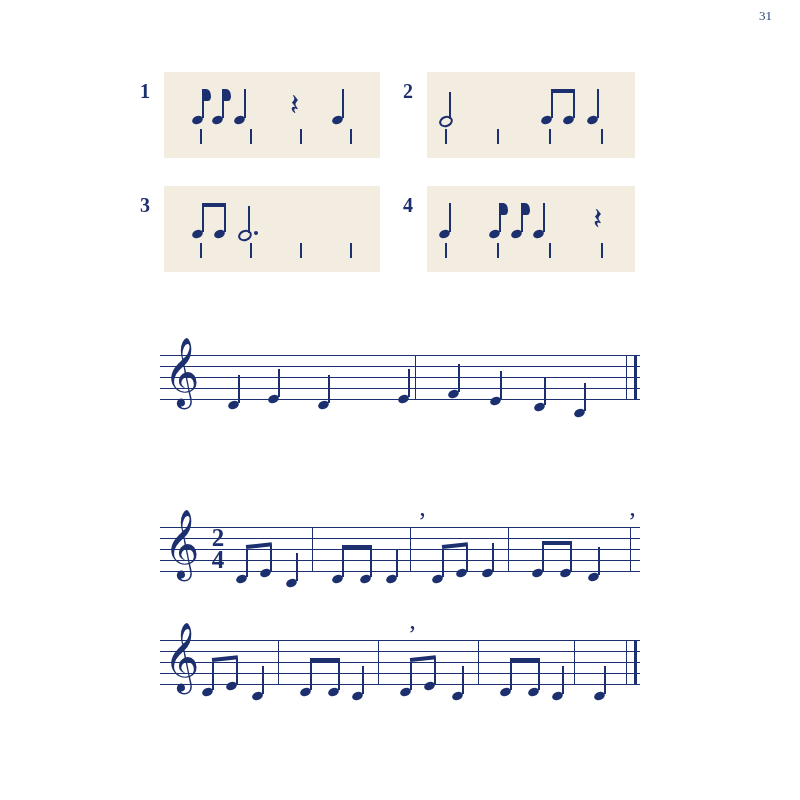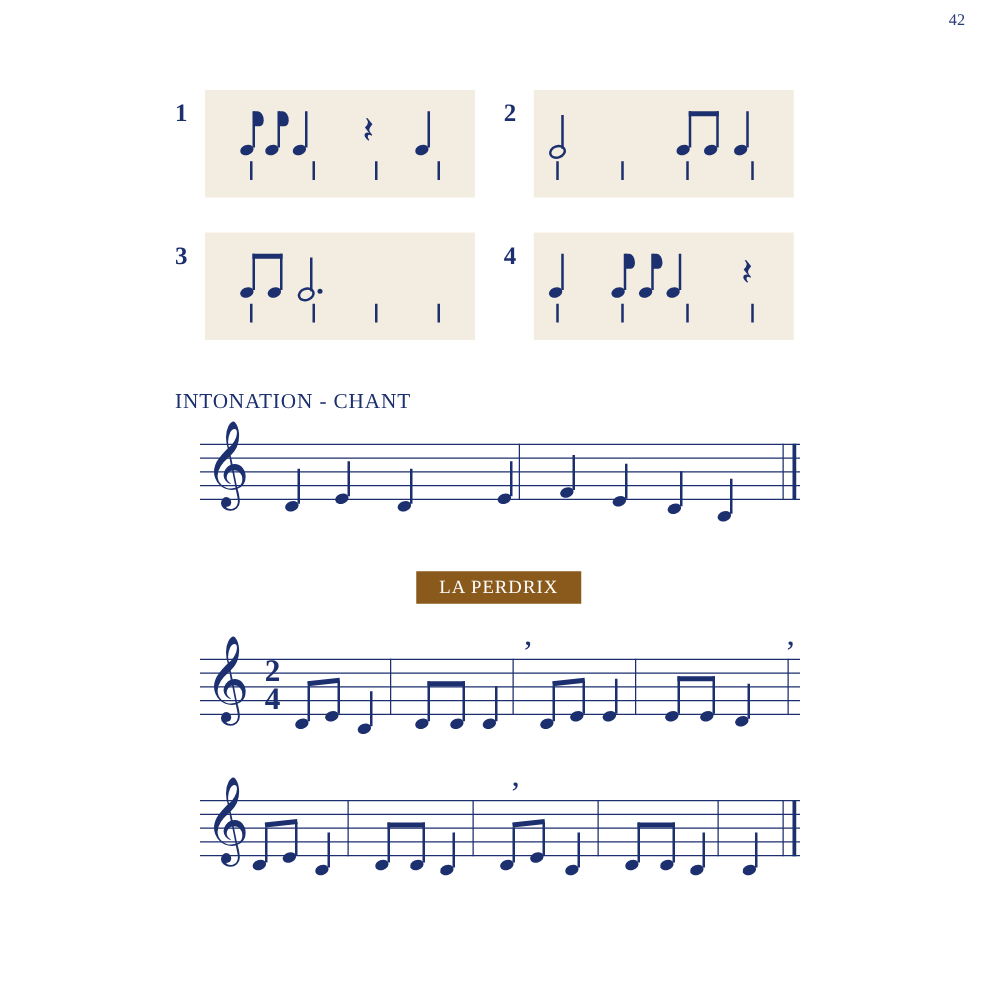--- a/index.html
+++ b/index.html
@@ -172,21 +172,21 @@
     font-family: "Liberation Serif", serif;
     font-size: 15px;
     letter-spacing: 0.8px;
   }
 </style>
 </head>
 <body>
 
 <div class="page">
 
-  <div class="page-number">42</div>
+  <div class="page-number">31</div>
 
 
   <div class="rhythm-item" style="left:140px; top:72px;">
     <div class="rhythm-num">1</div>
     <div class="rhythm-box">
       <div class="tick" style="left:36px;"></div>
       <div class="tick" style="left:86px;"></div>
       <div class="tick" style="left:136px;"></div>
       <div class="tick" style="left:186px;"></div>
 
@@ -295,21 +295,20 @@
 
       <div>
         <div class="nhead" style="left:106px; top:44px;"></div>
         <div class="nstem" style="left:116px; top:17px; height:29px;"></div>
       </div>
 
       <div class="rest" style="left:166px; top:18px;">𝄽</div>
     </div>
   </div>
 
-  <div class="section-title" id="title-intonation">INTONATION - CHANT</div>
 
   <div class="staff" style="left:160px; top:355px; width:480px; height:50px;">
     <div class="staff-line" style="top:0px;  width:480px;"></div>
     <div class="staff-line" style="top:11px; width:480px;"></div>
     <div class="staff-line" style="top:22px; width:480px;"></div>
     <div class="staff-line" style="top:33px; width:480px;"></div>
     <div class="staff-line" style="top:44px; width:480px;"></div>
     <div class="barline" style="left:255px; top:0; height:45px;"></div>
     <div class="barline" style="left:466px; top:0; height:45px;"></div>
     <div class="barline thick" style="left:474px; top:0; height:45px;"></div>
@@ -342,21 +341,20 @@
     <div>
       <div class="nhead" style="left:374px; top:48px;"></div>
       <div class="nstem" style="left:384px; top:22px; height:28px;"></div>
     </div>
     <div>
       <div class="nhead" style="left:414px; top:54px;"></div>
       <div class="nstem" style="left:424px; top:28px; height:28px;"></div>
     </div>
   </div>
 
-  <div class="song-banner">LA PERDRIX</div>
 
   <div class="staff" style="left:160px; top:527px; width:480px; height:50px;">
     <div class="staff-line" style="top:0px;  width:480px;"></div>
     <div class="staff-line" style="top:11px; width:480px;"></div>
     <div class="staff-line" style="top:22px; width:480px;"></div>
     <div class="staff-line" style="top:33px; width:480px;"></div>
     <div class="staff-line" style="top:44px; width:480px;"></div>
     <div class="barline" style="left:152px; top:0; height:45px;"></div>
     <div class="barline" style="left:250px; top:0; height:45px;"></div>
     <div class="barline" style="left:348px; top:0; height:45px;"></div>

